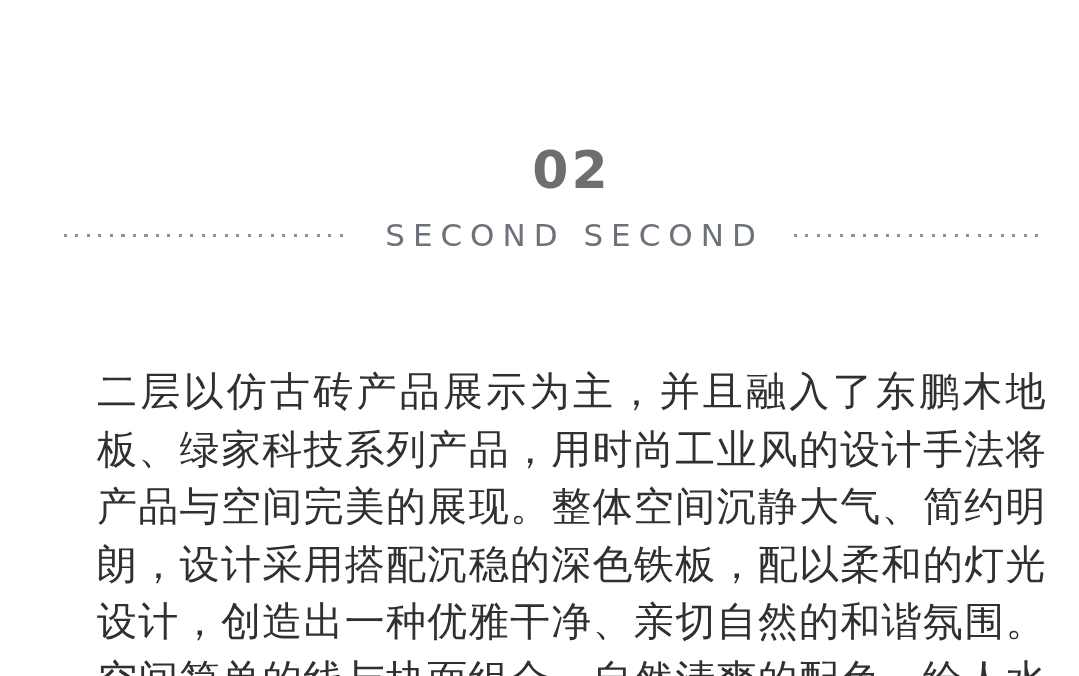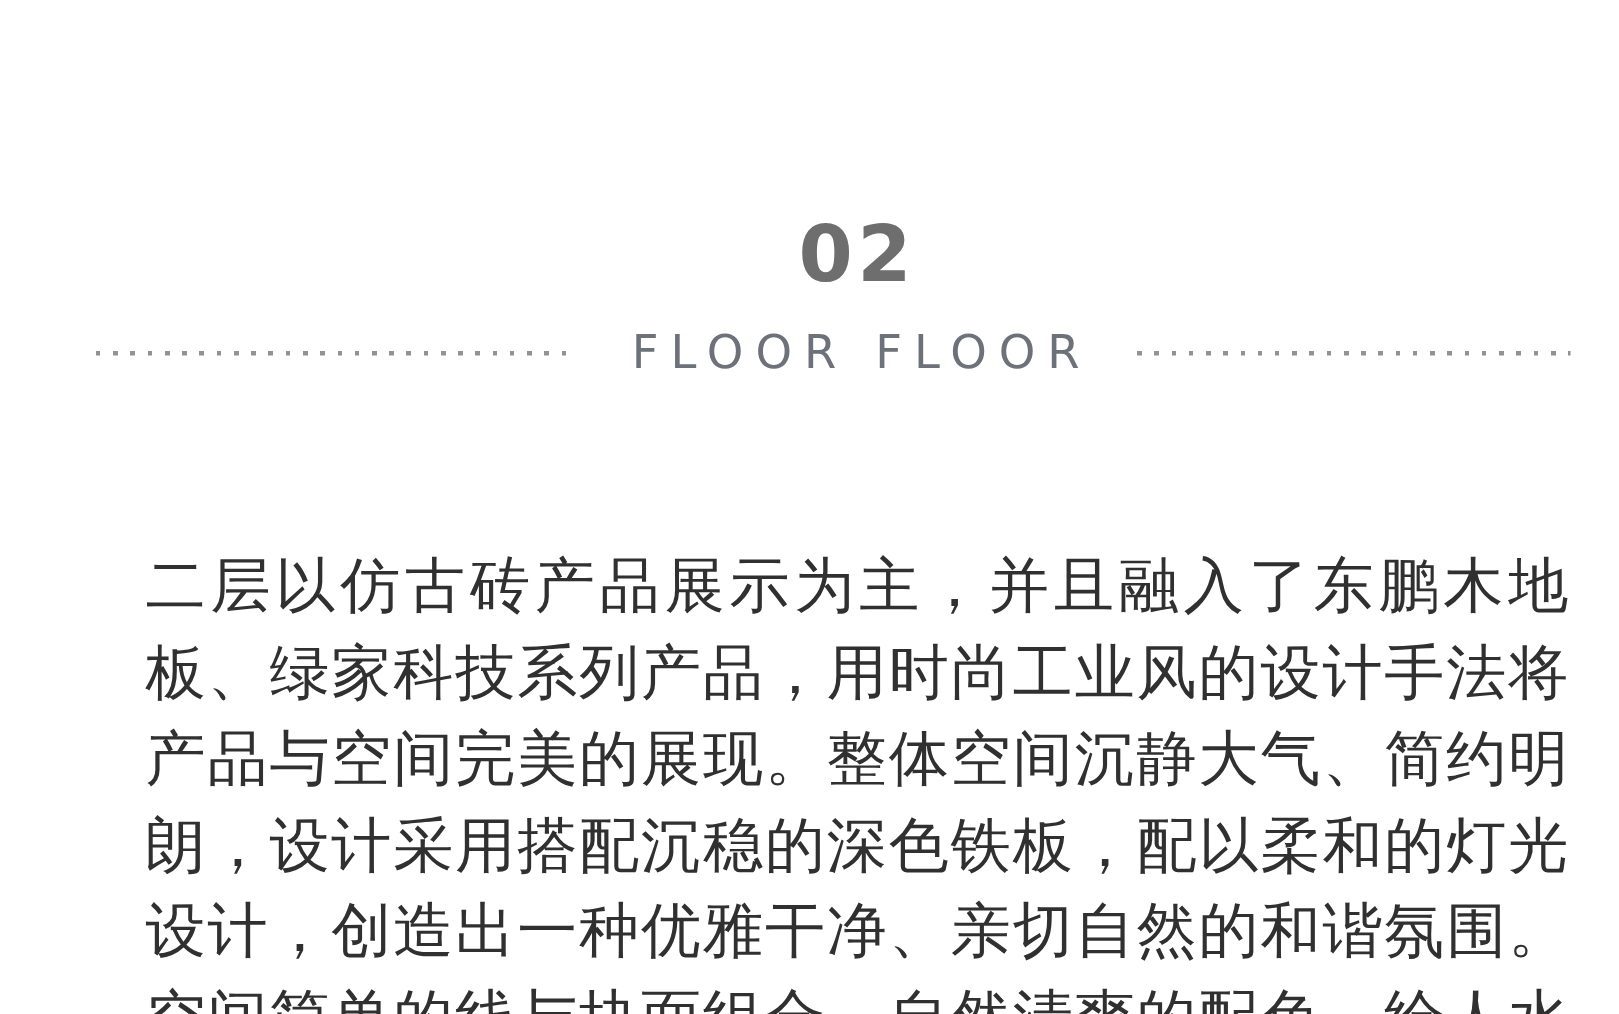--- a/index.html
+++ b/index.html
@@ -76,21 +76,21 @@
 </style>
 </head>
 <body>
 
 <div class="page">
 
   <div class="section-number">02</div>
 
   <div class="section-title-row">
     <span class="dotted-line"></span>
-    <h2 class="section-title">FLOOR FLOOR</h2>
+    <h2 class="section-title">SECOND SECOND</h2>
     <span class="dotted-line"></span>
   </div>
 
   <div class="content">
     <p class="description">二层以仿古砖产品展示为主，并且融入了东鹏木地板、绿家科技系列产品，用时尚工业风的设计手法将产品与空间完美的展现。整体空间沉静大气、简约明朗，设计采用搭配沉稳的深色铁板，配以柔和的灯光设计，创造出一种优雅干净、亲切自然的和谐氛围。空间简单的线与块面组合，自然清爽的配色，给人水清彻地、空阔透天的舒适感受。</p>
   </div>
 
 </div>
 
 </body></html>

